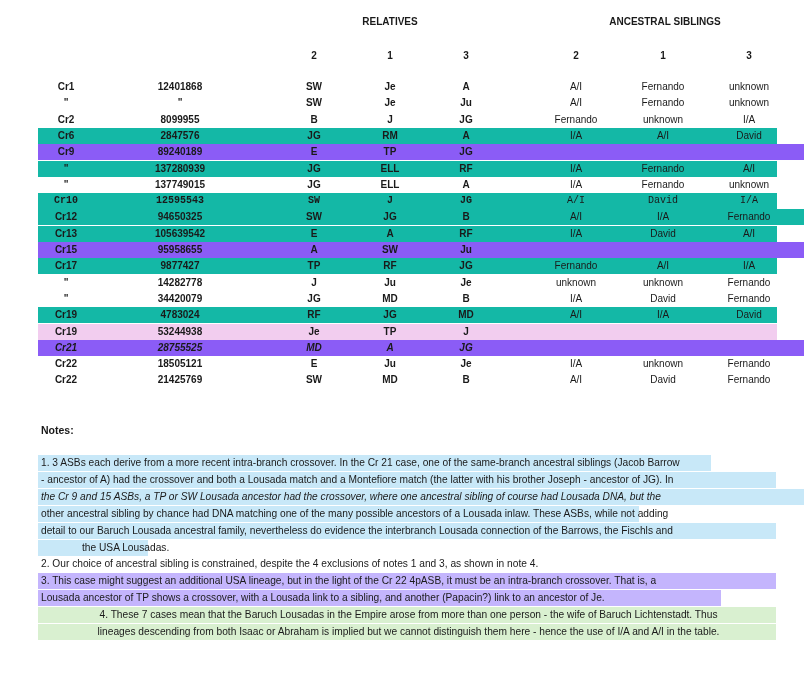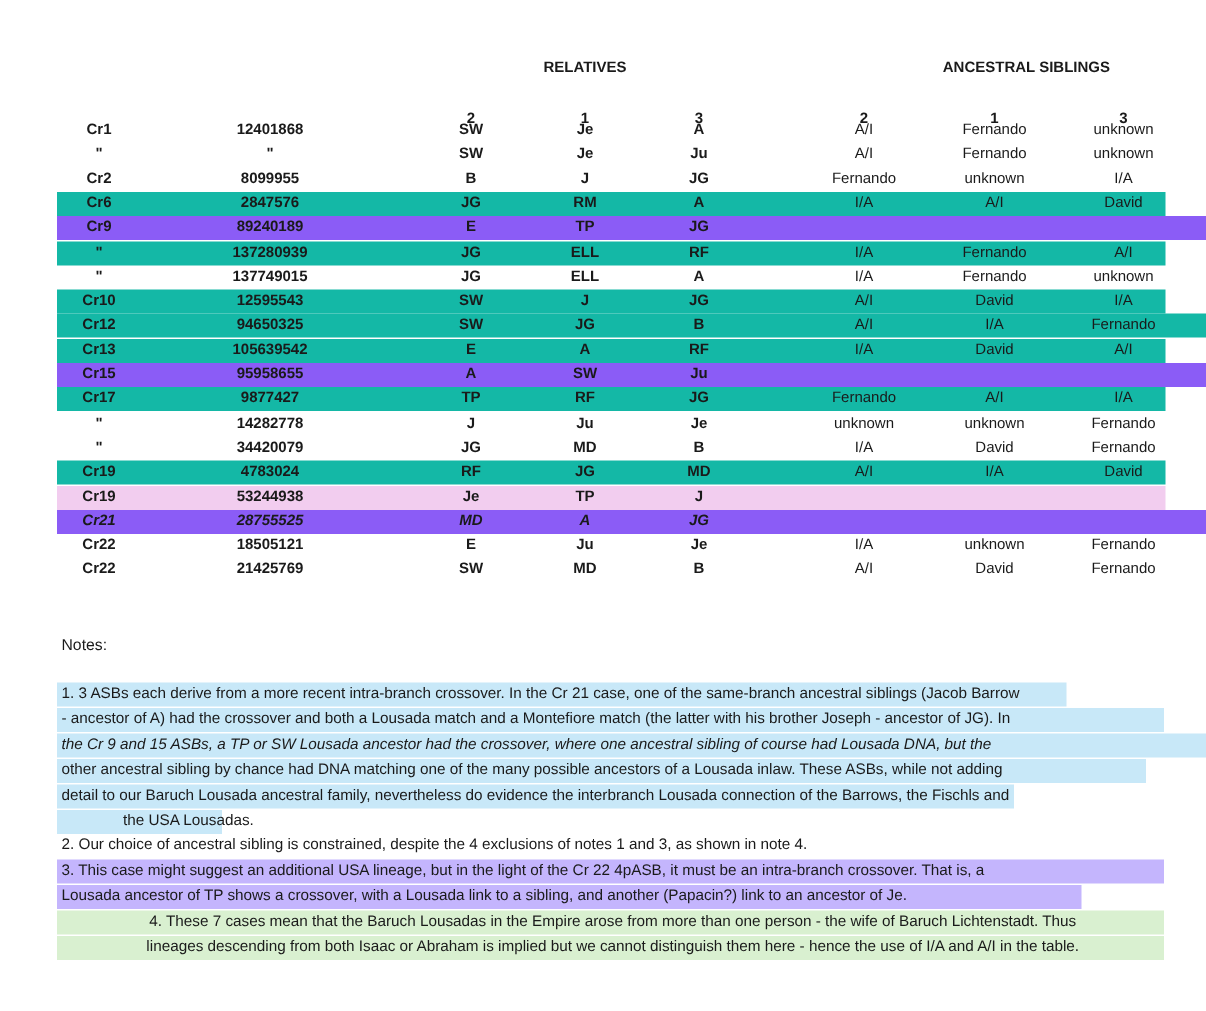--- a/index.html
+++ b/index.html
@@ -1,42 +1,42 @@
 <!DOCTYPE html>
 <html><head>
 <meta charset="utf-8">
 <style>
   html, body { margin:0; padding:0; background:#ffffff; }
   body { width:804px; height:674px; position:relative; overflow:hidden; font-family:"Liberation Sans", sans-serif; color:#1a1a1a; }
-  .hdr { position:absolute; font-weight:bold; font-size:10px; text-align:center;margin-top:24px; }
+  .hdr { position:absolute; font-weight:bold; font-size:10px; text-align:center; }
   .row { position:absolute; left:38px; width:739px; height:16px; }
   .row.green { background:#14b8a6; }
   .row.blue { background:#8b5cf6;padding-left:48px; }
   .row.pink { background:#f2cdef; }
   .cell { position:absolute; top:0; height:16px; line-height:16px; font-size:10px; text-align:center; }
   .b { font-weight:bold; }
   .c-cr { left:0; width:56px; }
   .c-id { left:102px; width:80px; }
   .c-r2 { left:256px; width:40px; }
   .c-r1 { left:332px; width:40px; }
   .c-r3 { left:408px; width:40px; }
   .c-a2 { left:498px; width:80px; }
   .c-a1 { left:585px; width:80px; }
   .c-a3 { left:671px; width:80px; }
-  .notes-title { position:absolute; left:41px; top:424px; font-weight:normal; font-size:10.5px; }
+  .notes-title { position:absolute; left:41px; top:424px; font-weight:bold; font-size:10.5px; }
   .nl { position:absolute; left:38px; height:16px; line-height:16px; font-size:10.2px; padding-left:3px; white-space:nowrap; box-sizing:border-box; }
   .nl.blue { background:#c8e8f8; }
   .nl.pink { background:#c4b5fd; }
   .nl.green { background:#d9f0d0;text-align:center; }
 </style>
 </head>
 <body>
 
 <div class="hdr" style="left:350px; top:16px; width:80px;">RELATIVES</div>
-<div class="hdr" style="left:590px; top:16px; width:150px;text-align:right;">ANCESTRAL SIBLINGS</div>
+<div class="hdr" style="left:590px; top:16px; width:150px;">ANCESTRAL SIBLINGS</div>
 
 <div class="hdr" style="left:294px; top:50px; width:40px;">2</div>
 <div class="hdr" style="left:370px; top:50px; width:40px;">1</div>
 <div class="hdr" style="left:446px; top:50px; width:40px;">3</div>
 <div class="hdr" style="left:536px; top:50px; width:80px;">2</div>
 <div class="hdr" style="left:623px; top:50px; width:80px;">1</div>
 <div class="hdr" style="left:709px; top:50px; width:80px;">3</div>
 
 <div id="table-body">
     <div class="row" style="top: 79px;">
@@ -102,21 +102,21 @@
     <div class="row" style="top: 176.8px;">
       <div class="cell c-cr b">"</div>
       <div class="cell c-id b">137749015</div>
       <div class="cell c-r2 b">JG</div>
       <div class="cell c-r1 b">ELL</div>
       <div class="cell c-r3 b">A</div>
       <div class="cell c-a2">I/A</div>
       <div class="cell c-a1">Fernando</div>
       <div class="cell c-a3">unknown</div>
     </div>
-    <div class="row green" style="top: 193.1px;">
+    <div class="row green" style="top: 193.1px; font-family: Liberation Mono, monospace;">
       <div class="cell c-cr b">Cr10</div>
       <div class="cell c-id b">12595543</div>
       <div class="cell c-r2 b">SW</div>
       <div class="cell c-r1 b">J</div>
       <div class="cell c-r3 b">JG</div>
       <div class="cell c-a2">A/I</div>
       <div class="cell c-a1">David</div>
       <div class="cell c-a3">I/A</div>
     </div>
     <div class="row green" style="top: 209.4px; padding-left: 32px;">
@@ -229,21 +229,21 @@
       <div class="cell c-a1">David</div>
       <div class="cell c-a3">Fernando</div>
     </div>
   </div>
 
 <div class="notes-title">Notes:</div>
 <div id="notes-body">
     <div class="nl blue" style="top: 455px; width: 673px;">1. 3 ASBs each derive from a more recent intra-branch crossover. In the Cr 21 case, one of the same-branch ancestral siblings (Jacob Barrow</div>
     <div class="nl blue" style="top: 471.9px; width: 738px;">- ancestor of A) had the crossover and both a Lousada match and a Montefiore match (the latter with his brother Joseph - ancestor of JG). In</div>
     <div class="nl blue" style="top: 488.8px; width: 772px; font-style: italic;">the Cr 9 and 15 ASBs, a TP or SW Lousada ancestor had the crossover, where one  ancestral sibling of course had Lousada DNA, but the</div>
-    <div class="nl blue" style="top: 505.7px; width: 726px;">other ancestral sibling by chance had DNA matching one of the many possible ancestors of a Lousada inlaw. These ASBs, while not adding</div>
-    <div class="nl blue" style="top: 522.6px; width: 638px;">detail to our Baruch Lousada ancestral family, nevertheless do evidence the interbranch Lousada connection of the Barrows, the Fischls and</div>
+    <div class="nl blue" style="top: 505.7px; width: 601px;">other ancestral sibling by chance had DNA matching one of the many possible ancestors of a Lousada inlaw. These ASBs, while not adding</div>
+    <div class="nl blue" style="top: 522.6px; width: 738px;">detail to our Baruch Lousada ancestral family, nevertheless do evidence the interbranch Lousada connection of the Barrows, the Fischls and</div>
     <div class="nl blue" style="top: 539.5px; width: 110px; padding-left: 44px;">the USA Lousadas.</div>
     <div class="nl" style="top: 556.4px; width: 738px;">2. Our choice of ancestral sibling is constrained, despite the 4 exclusions of notes 1 and 3, as shown in note 4.</div>
     <div class="nl pink" style="top: 573.3px; width: 738px;">3. This case might suggest an additional USA lineage, but in the light of the Cr 22 4pASB, it must be an intra-branch crossover. That is, a</div>
     <div class="nl pink" style="top: 590.2px; width: 683px;">Lousada ancestor  of TP shows a crossover, with a Lousada link to a sibling, and another (Papacin?) link to an ancestor of Je.</div>
     <div class="nl green" style="top: 607.1px; width: 738px;">4. These 7 cases mean that the Baruch Lousadas in the Empire arose from more than one person - the wife of Baruch Lichtenstadt. Thus</div>
     <div class="nl green" style="top: 624px; width: 738px;">lineages descending  from both Isaac or Abraham is implied but we cannot distinguish them here - hence the use of I/A and A/I in the table.</div>
   </div>
 
 </body></html>

